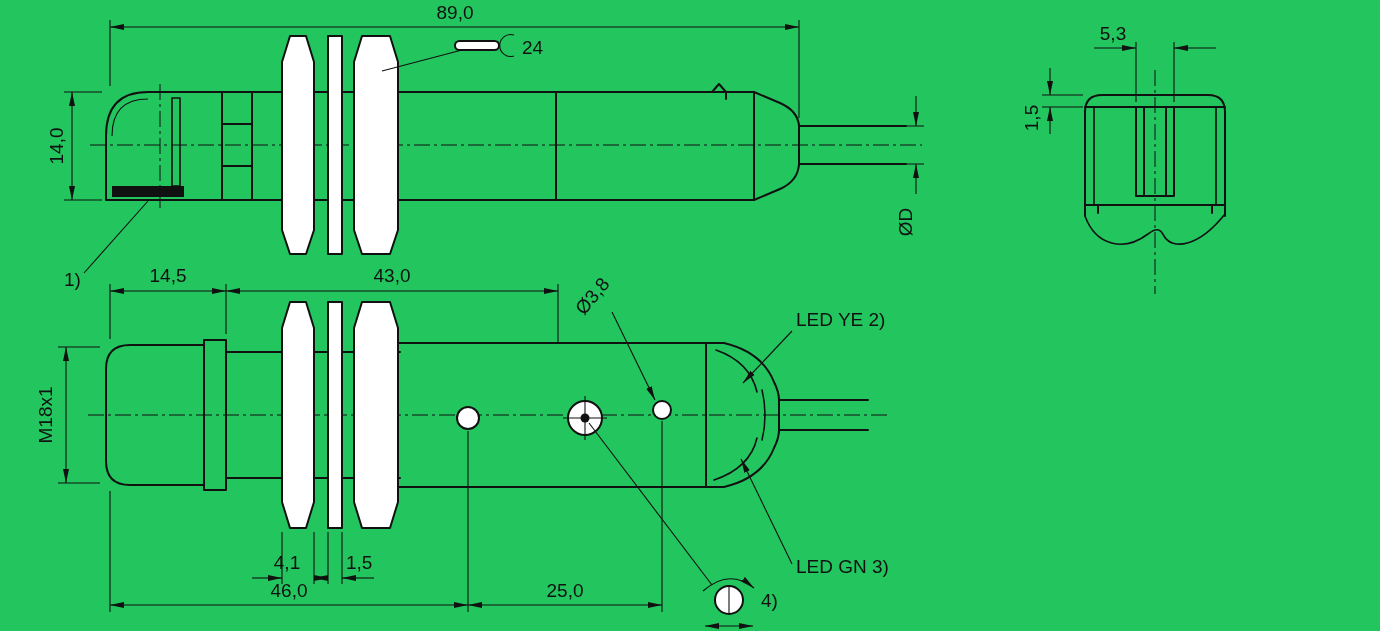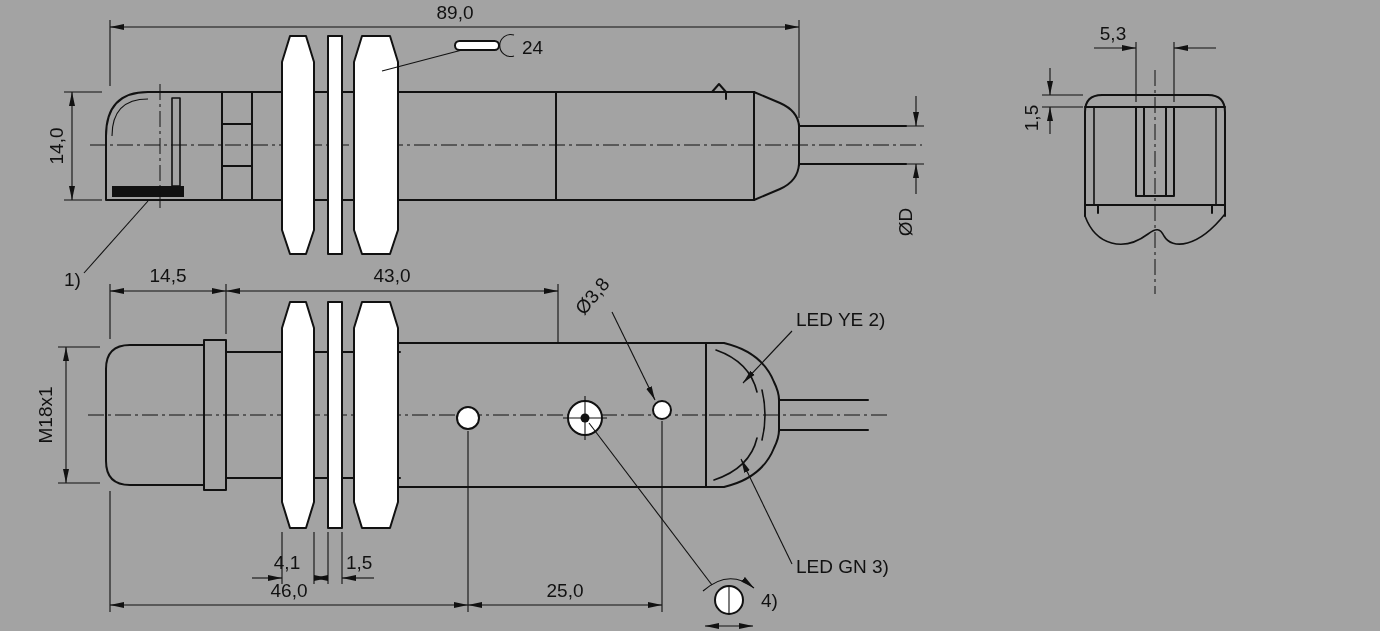--- a/index.html
+++ b/index.html
@@ -1,19 +1,19 @@
 <!DOCTYPE html>
 <html><head>
 <meta charset="utf-8">
 <style>
   html,body{margin:0;padding:0;background:#fff;}
   .canvas{
     position:relative;
     width:1380px;height:631px;
-    background:#a3a3a3;
+    background:#22c55e;
     font-family:"Liberation Sans","DejaVu Sans",sans-serif;
     overflow:hidden;
   }
   svg{display:block;}
   .thick{stroke:#111;stroke-width:2;fill:none;stroke-linecap:round;stroke-linejoin:round;}
   .med{stroke:#111;stroke-width:1.6;fill:none;stroke-linecap:round;}
   .thin{stroke:#111;stroke-width:1.1;fill:none;}
   .cl{stroke:#111;stroke-width:1;fill:none;stroke-dasharray:16 4 3 4;}
   .wfill{fill:#fff;stroke:#111;stroke-width:2;stroke-linejoin:round;}
   .dim{font-family:"Liberation Sans","DejaVu Sans",sans-serif;font-size:19px;fill:#111;}

